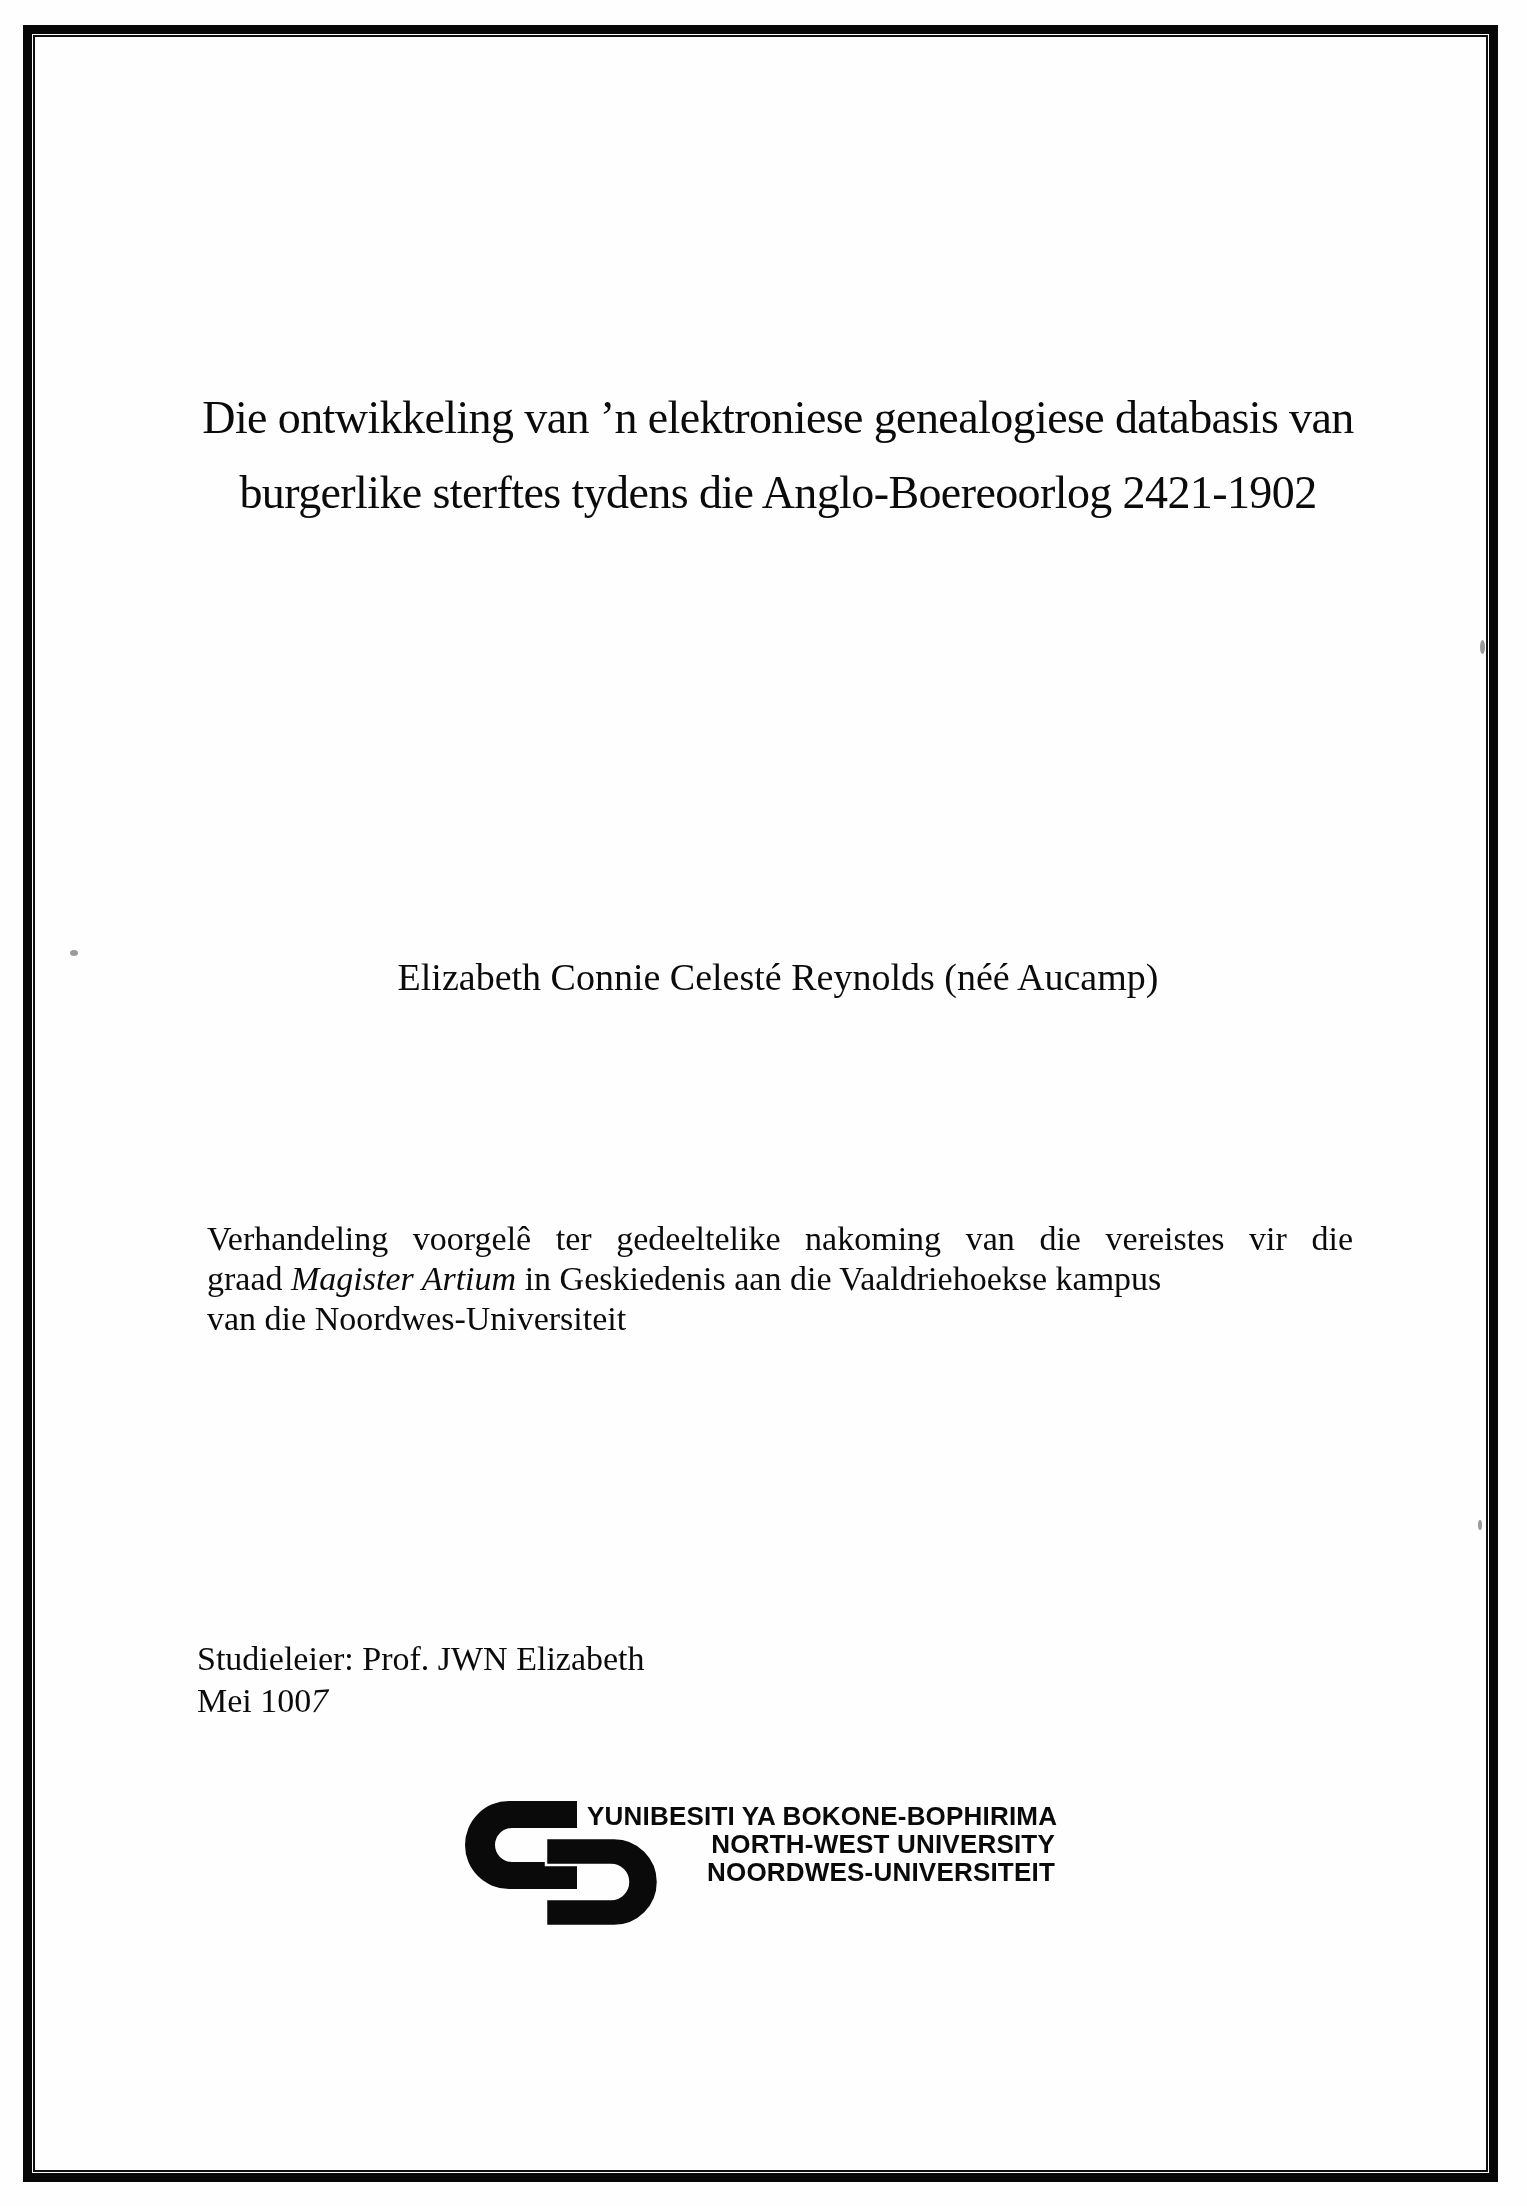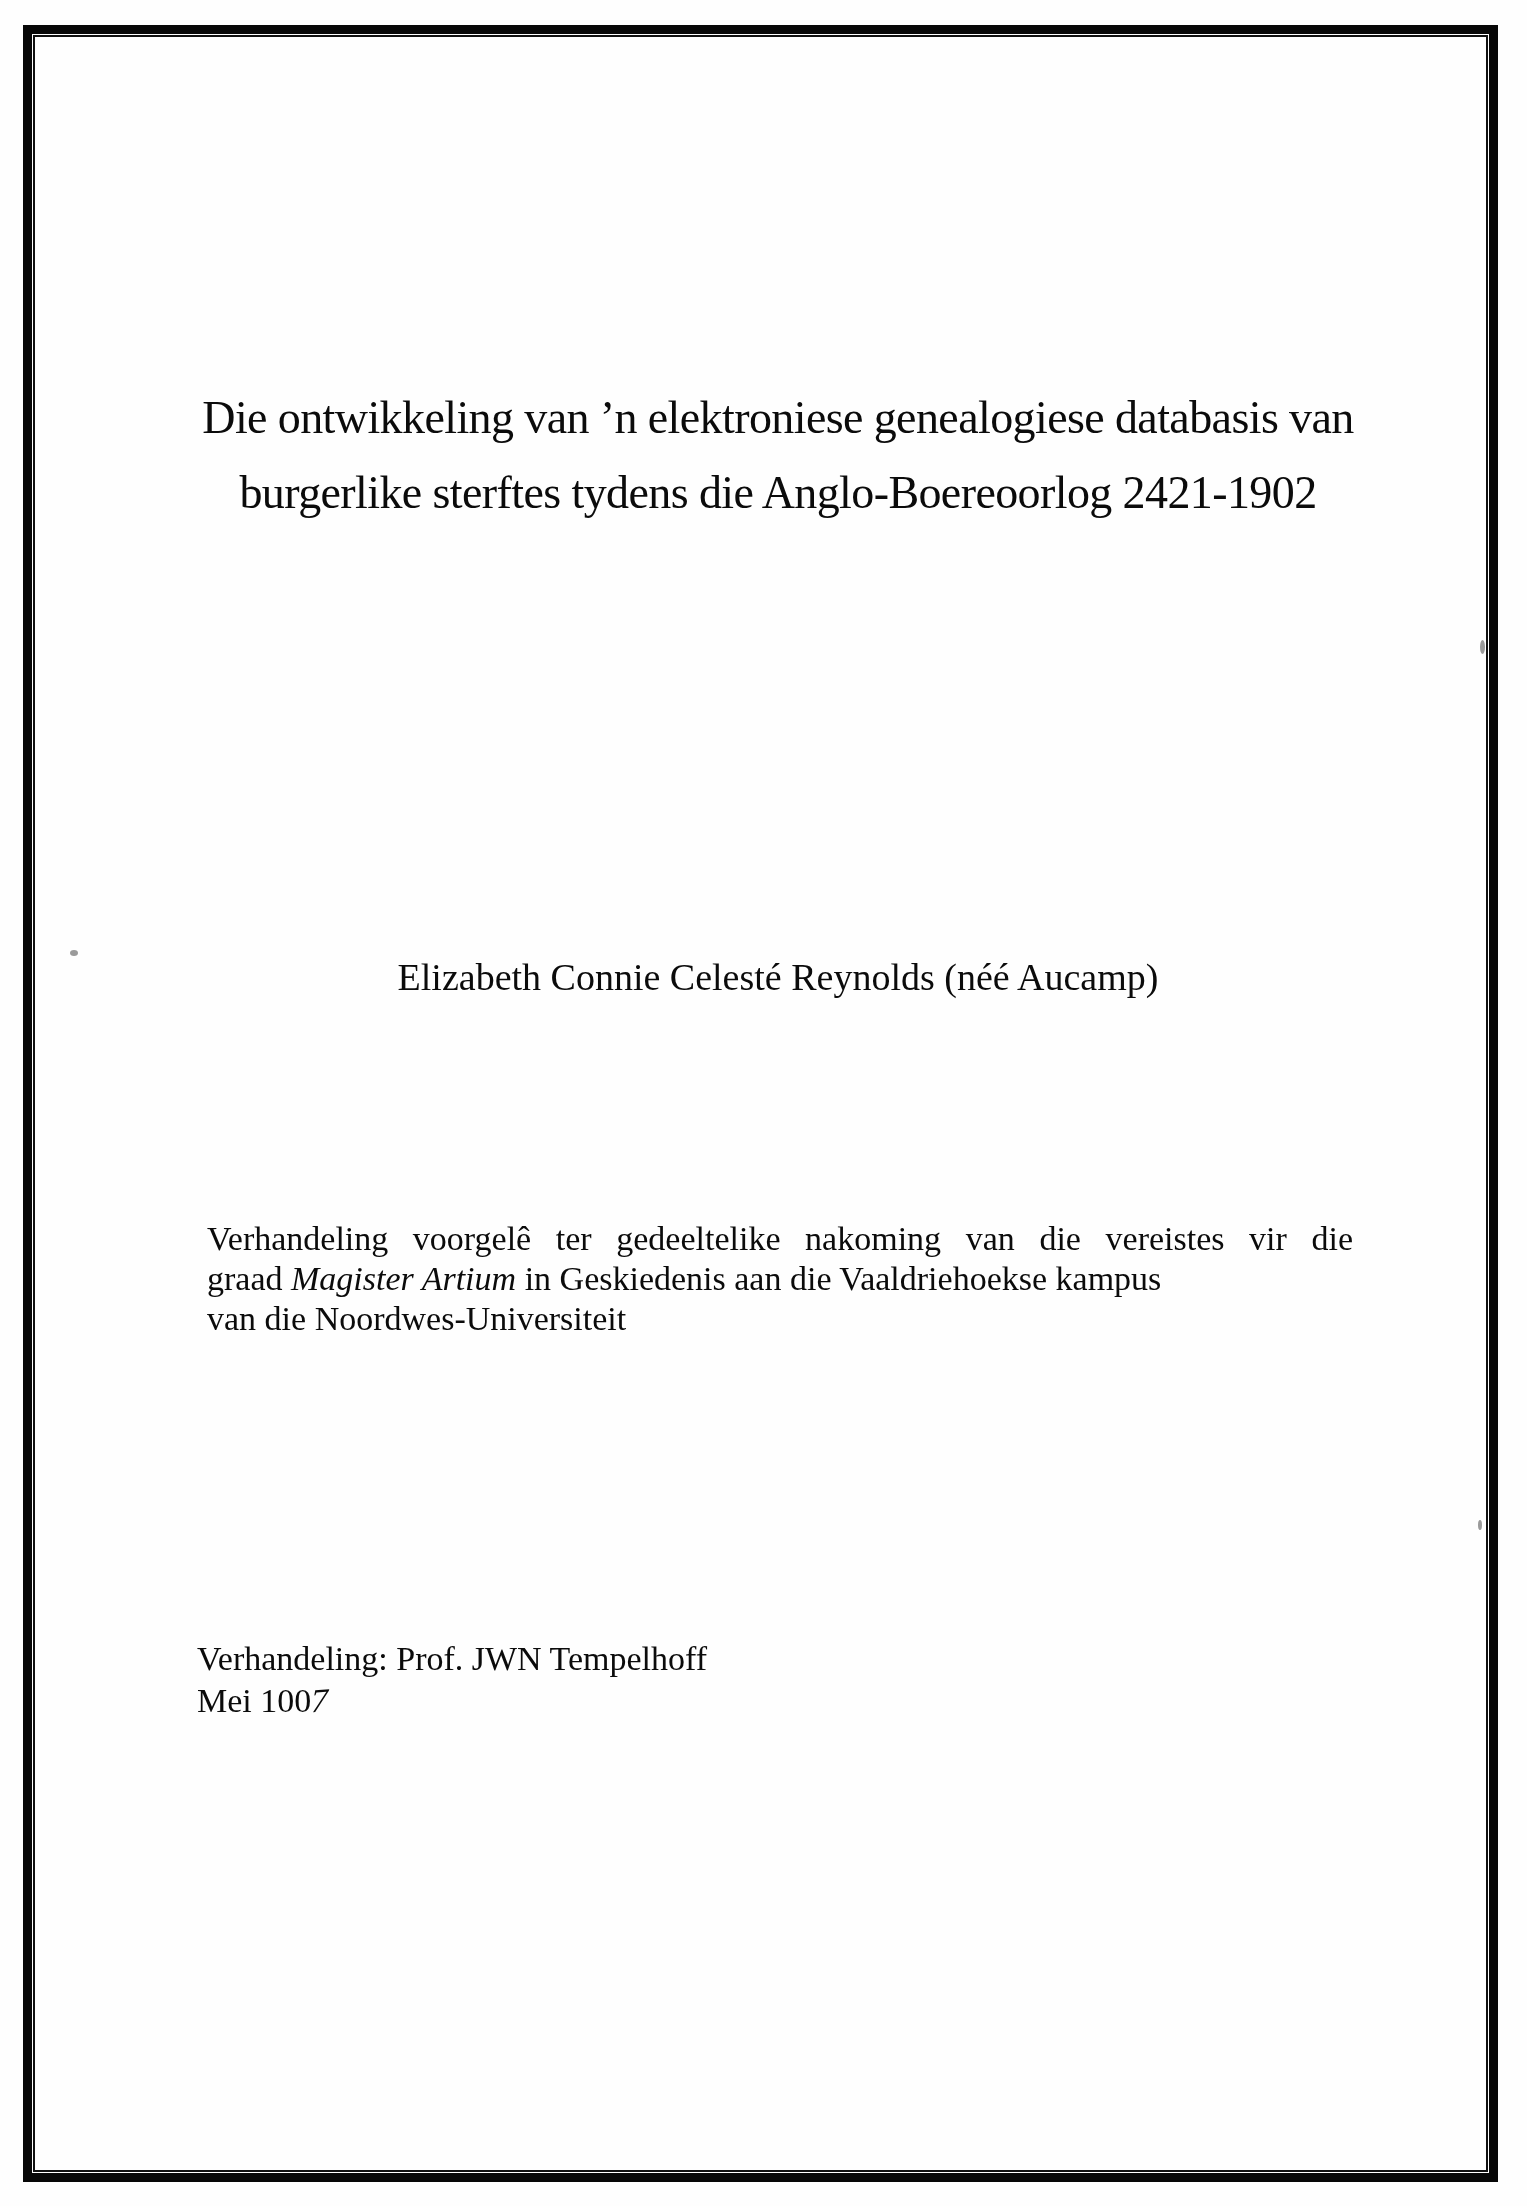--- a/index.html
+++ b/index.html
@@ -108,22 +108,33 @@
 
   <div class="abs center author">Elizabeth Connie Celesté Reynolds (néé Aucamp)</div>
 
   <div class="abs statement">
     <div class="justified">Verhandeling voorgelê ter gedeeltelike nakoming van die vereistes vir die</div>
     <div><span>graad </span><i>Magister Artium</i><span> in Geskiedenis aan die Vaaldriehoekse kampus</span></div>
     <div>van die Noordwes-Universiteit</div>
   </div>
 
   <div class="abs supervisor-block">
-    <div>Verhandeling: Prof. JWN Tempelhoff</div>
+    <div>Studieleier: Prof. JWN Elizabeth</div>
     <div><span>Mei 100</span><span class="glyph-seven">7</span></div>
   </div>
 
+  <div class="abs logo">
+    <svg class="logo-mark" width="193" height="125" viewBox="0 0 193 125" xmlns="http://www.w3.org/2000/svg">
+      <path d="M112 0 L44 0 A44 44 0 0 0 44 88 L112 88 L112 61 L47 61 A17 17 0 0 1 47 27 L112 27 Z" fill="#0a0a0a"></path>
+      <path d="M112 0 L44 0 A44 44 0 0 0 44 88 L112 88 L112 61 L47 61 A17 17 0 0 1 47 27 L112 27 Z" transform="rotate(180 96.5 62.5)" fill="#0a0a0a" stroke="#fefefe" stroke-width="2.5"></path>
+    </svg>
+    <div class="logo-text">
+      <div>YUNIBESITI YA BOKONE-BOPHIRIMA</div>
+      <div>NORTH-WEST UNIVERSITY</div>
+      <div>NOORDWES-UNIVERSITEIT</div>
+    </div>
+  </div>
 
   <div class="speck" style="left:1480px; top:640px;  width:5px; height:14px;"></div>
   <div class="speck" style="left:70px;  top:950px;  width:8px; height:6px;"></div>
   <div class="speck" style="left:1478px; top:1520px; width:4px; height:10px;"></div>
 
 </div>
 
 </body></html>

